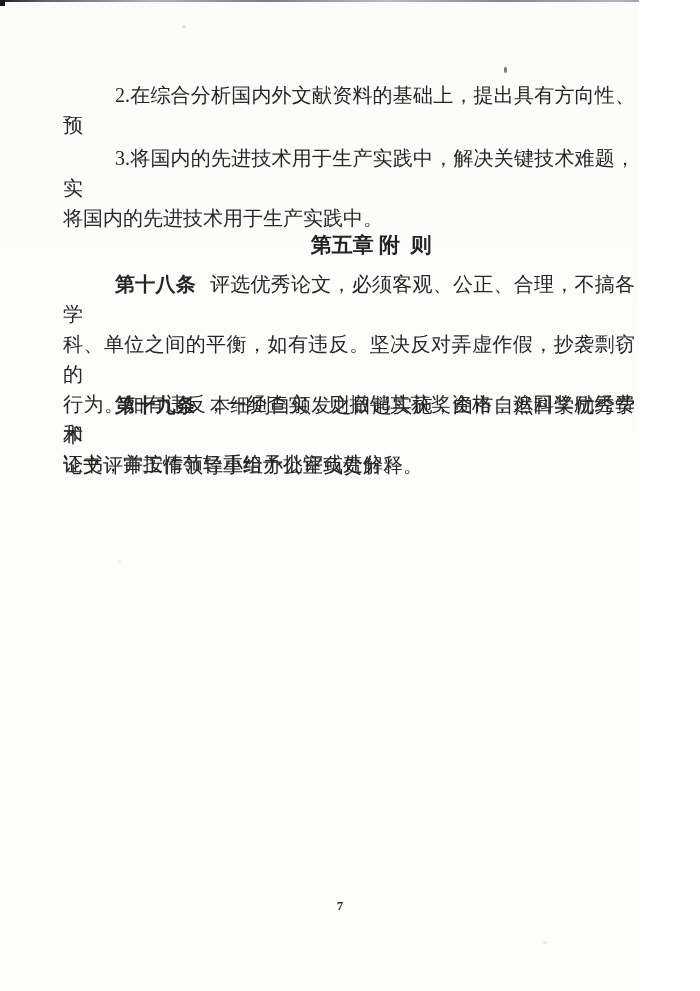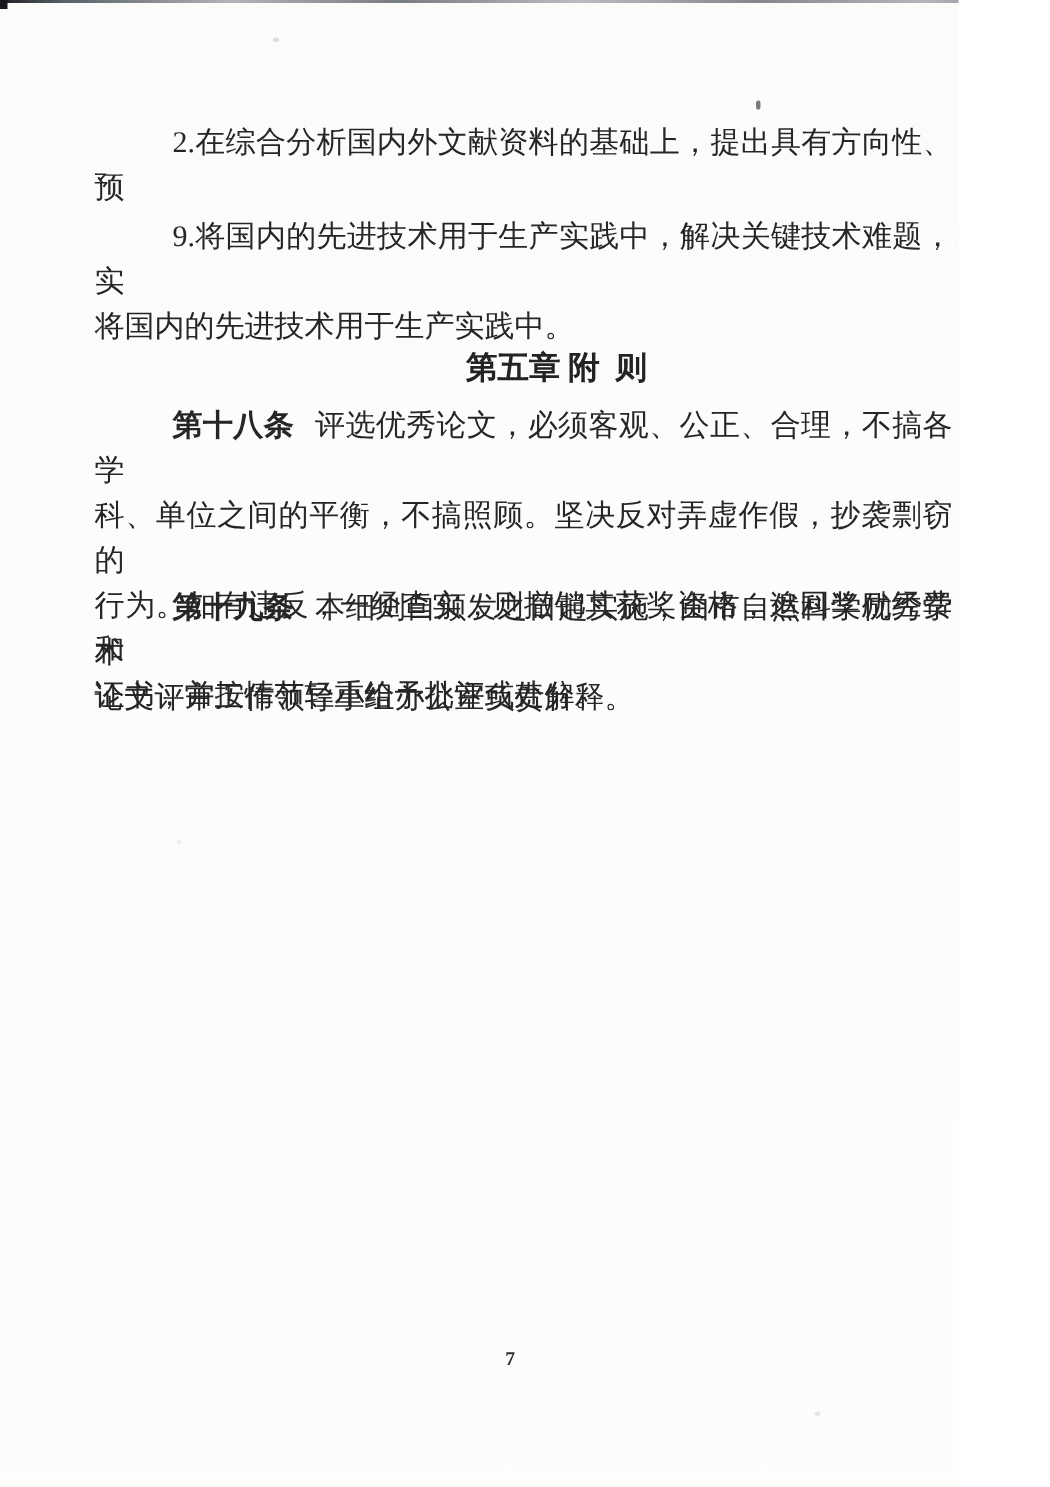--- a/index.html
+++ b/index.html
@@ -105,29 +105,29 @@
   <div class="speck speck-a"></div>
   <div class="speck speck-b"></div>
   <div class="speck speck-c"></div>
   <div class="speck speck-d"></div>
 
   <div class="blk" id="blk-item2">
     <div class="line fill indent">2.在综合分析国内外文献资料的基础上，提出具有方向性、预</div>
   </div>
 
   <div class="blk" id="blk-item3">
-    <div class="line fill indent">9.将国内的先进技术用于生产实践中，解决关键技术难题，实</div>
+    <div class="line fill indent">3.将国内的先进技术用于生产实践中，解决关键技术难题，实</div>
     <div class="line">将国内的先进技术用于生产实践中。</div>
   </div>
 
   <h2 class="chapter-heading">第五章 附  则</h2>
 
   <div class="blk" id="blk-art18">
     <div class="line fill indent"><span class="article-label">第十八条</span><span>评选优秀论文，必须客观、公正、合理，不搞各学</span></div>
-    <div class="line fill">科、单位之间的平衡，不搞照顾。坚决反对弄虚作假，抄袭剽窃的</div>
+    <div class="line fill">科、单位之间的平衡，如有违反。坚决反对弄虚作假，抄袭剽窃的</div>
     <div class="line fill">行为。如有违反，一经查实，则撤销其获奖资格，追回奖励经费和</div>
     <div class="line">证书，并按情节轻重给予批评或处分。</div>
   </div>
 
   <div class="blk" id="blk-art19">
     <div class="line fill indent"><span class="article-label">第十九条</span><span>本细则自颁发之日起实施，由市自然科学优秀学术</span></div>
     <div class="line">论文评审工作领导小组办公室负责解释。</div>
   </div>
 
   <div class="page-number">7</div>

